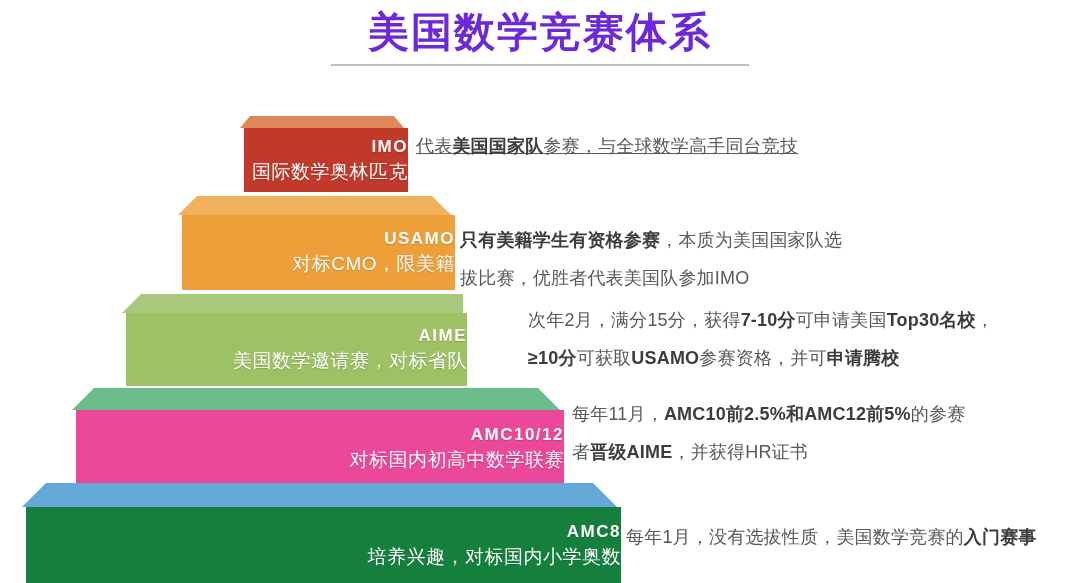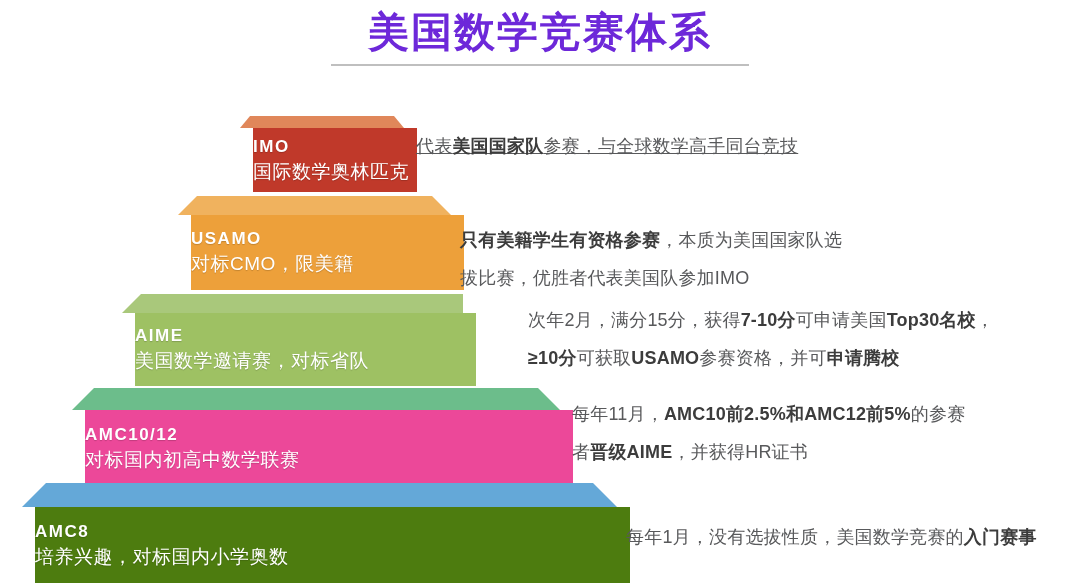--- a/index.html
+++ b/index.html
@@ -55,26 +55,26 @@
   }
   .tier-top {
     position: absolute;
     left: 0;
     top: 0;
     width: 100%;
     height: 100%;
   }
   .tier-face {
     position: absolute;
-    left: 13px;
+    left: 4px;
     width: 100%;
     box-sizing: border-box;
     display: flex;
     flex-direction: column;
-    align-items: flex-start;
+    align-items: flex-end;
     justify-content: center;
     color: #ffffff;
     text-shadow: 0 1px 1px rgba(0,0,0,0.18);
   }
   .tier-name {
     font-size: 17px;
     font-weight: 700;
     letter-spacing: 1.5px;
     line-height: 22px;
   }
@@ -168,21 +168,21 @@
     <div class="tier" id="tier-amc1012">
       <div class="tier-top" style="background: rgb(108, 189, 139);"></div>
       <div class="tier-face" style="background: #ec4899;">
         <div class="tier-name">AMC10/12</div>
         <div class="tier-sub">对标国内初高中数学联赛</div>
       </div>
     </div>
 
     <div class="tier" id="tier-amc8">
       <div class="tier-top" style="background: rgb(100, 168, 216);"></div>
-      <div class="tier-face" style="background: #4d7c0f;">
+      <div class="tier-face" style="background: #15803d;">
         <div class="tier-name">AMC8</div>
         <div class="tier-sub">培养兴趣，对标国内小学奥数</div>
       </div>
     </div>
 
   </div>
 
   <div class="desc" id="desc-imo">
       <div><span>代表</span><b>美国国家队</b><span>参赛，与全球数学高手同台竞技</span></div>
     </div>

